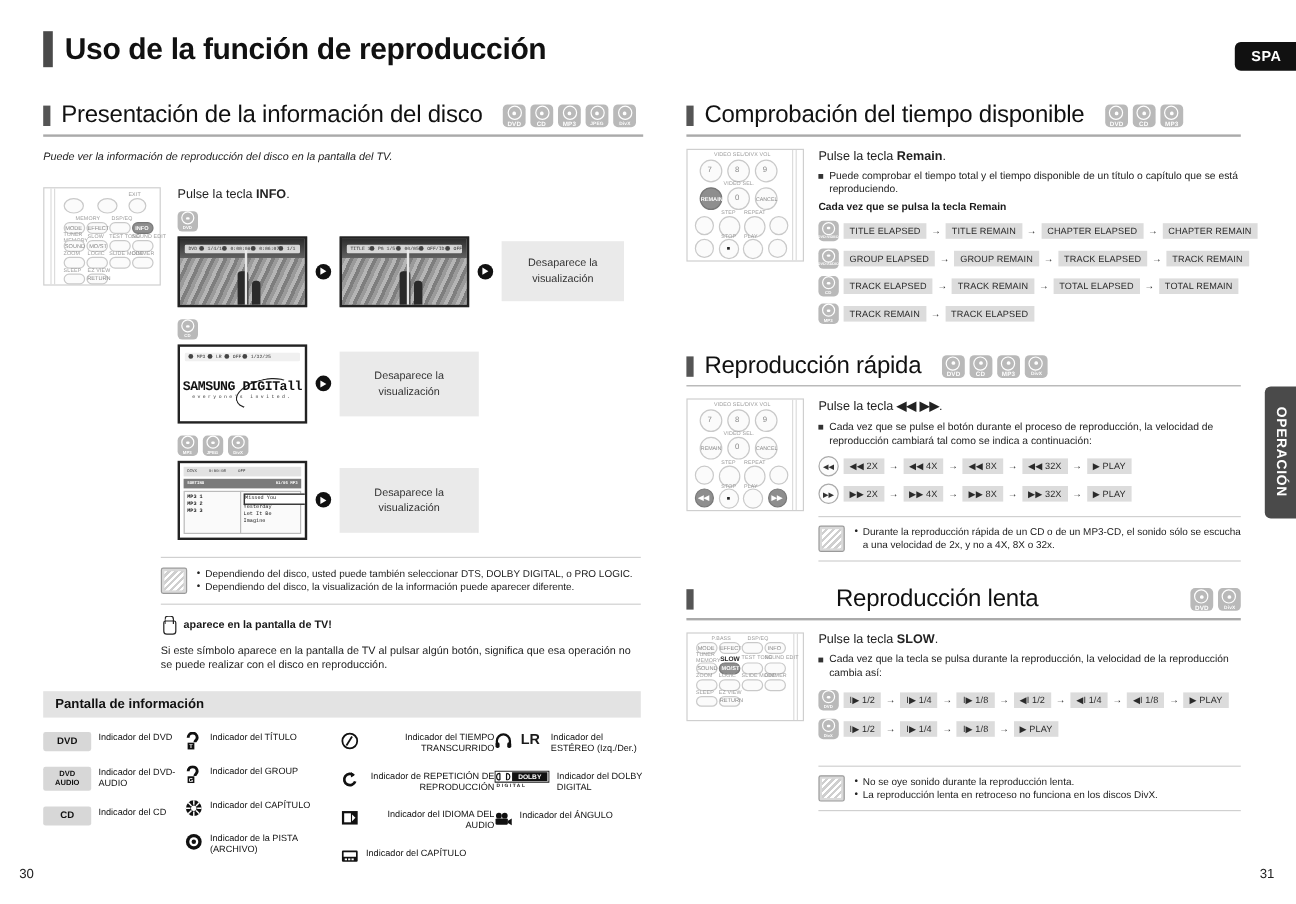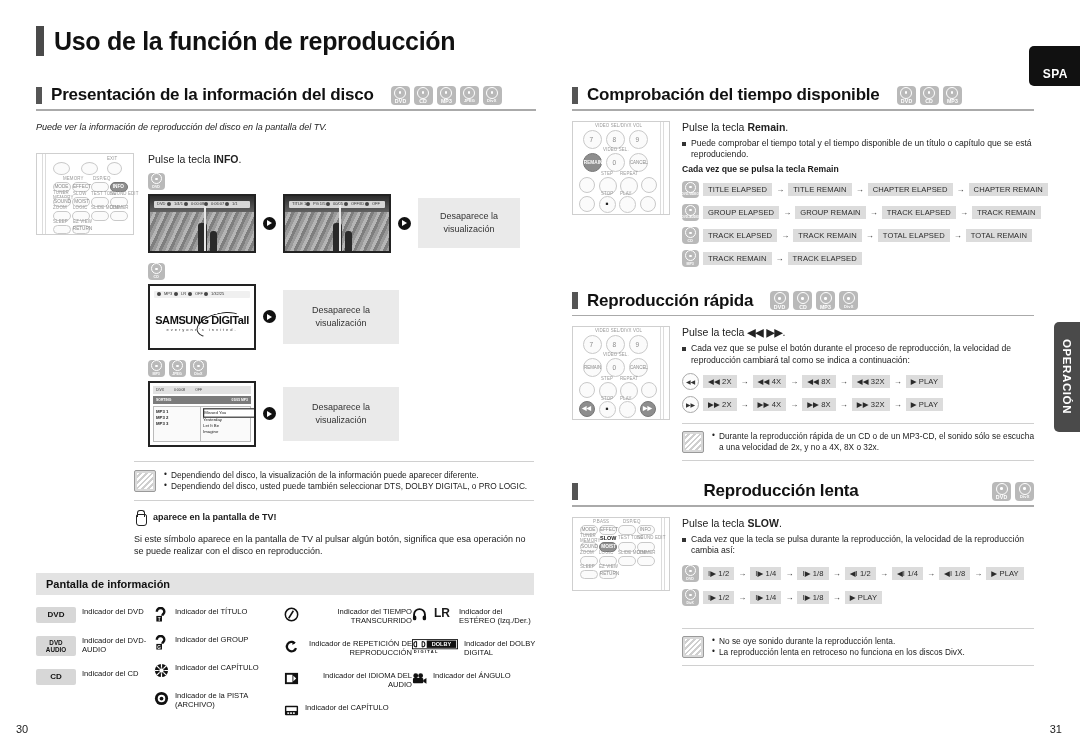--- a/index.html
+++ b/index.html
@@ -9,32 +9,32 @@
   
   .bar{display:inline-block;width:7px;background:#555;vertical-align:middle;}
   .hr-d{height:1px;background:#d0d0d0;width:100%;}
 
   
   #main-title{position:absolute;left:36px;top:26px;display:flex;align-items:center;gap:10px;}
   #main-title .bar{height:30px;width:8px;background:#4a4a4a;}
   #main-title h1{font-size:25px;font-weight:bold;margin:0;letter-spacing:-.3px;color:#111;}
 
   
-  #spa{position:absolute;right:0;top:46px;background:#111;color:#fff;font-size:12px;font-weight:bold;
-       padding:21px 12px 5px 14px;border-radius:5px 0 0 5px;letter-spacing:.5px;}
+  #spa{position:absolute;right:0;top:35px;background:#111;color:#fff;font-size:12px;font-weight:bold;
+       padding:5px 12px 5px 14px;border-radius:5px 0 0 5px;letter-spacing:.5px;}
 
   
   #side-tab{position:absolute;right:0;top:322px;width:26px;height:110px;background:#4a4a4a;color:#fff;
        border-radius:5px 0 0 5px;display:flex;align-items:center;justify-content:center;}
   #side-tab span{writing-mode:vertical-rl;font-size:11.5px;font-weight:bold;letter-spacing:.6px;}
 
   
   .sec{display:flex;align-items:center;gap:9px;}
   .sec .bar{height:17px;width:6px;background:#555;}
-  .sec h2{margin:0;font-size:17px;font-weight:bold;letter-spacing:-.2px;color:#111;}
+  .sec h2{margin:0;font-size:20px;font-weight:normal;letter-spacing:-.2px;color:#111;}
   .sec-rule{height:1.5px;background:#aaa;margin-top:4px;}
 
   
   .chips{display:flex;gap:4px;align-items:center;}
   .chip{width:19px;height:19px;border-radius:4px;background:#b9b9b9;display:flex;flex-direction:column;
         align-items:center;justify-content:center;color:#fff;position:relative;}
   .chip .disc{width:10px;height:10px;border-radius:50%;border:1.4px solid #fff;display:flex;
         align-items:center;justify-content:center;margin-top:1px;}
   .chip .disc i{display:block;width:2.6px;height:2.6px;border-radius:50%;background:#fff;}
   .chip b{font-size:4.2px;line-height:5px;font-weight:bold;letter-spacing:.1px;margin-top:.5px;
@@ -63,21 +63,21 @@
   .rbtn{position:absolute;border:1px solid #c9c9c9;border-radius:8px;background:#fbfbfb;}
   .rbtn.circle{border-radius:50%;}
   .rbtn.hl{background:#8e8e8e;border-color:#777;}
   .rlabel{position:absolute;font-size:3.4px;color:#9a9a9a;letter-spacing:.1px;white-space:nowrap;transform:scale(1.3);transform-origin:left center;}
   .rtxt{position:absolute;font-size:3.6px;color:#8a8a8a;white-space:nowrap;transform:scale(1.3);transform-origin:center;}
   .rtxt.on{color:#fff;font-weight:bold;}
   .rtxt.dark{color:#222;font-weight:bold;}
   .rail{position:absolute;top:0;bottom:0;width:1px;background:#dcdcdc;}
 
   
-  .tv{border:2.5px solid #222;border-radius:0;overflow:hidden;position:relative;background:#8d8d8d;}
+  .tv{border:2.5px solid #222;border-radius:0;overflow:hidden;position:relative;background:#8d8d8d;font-family:Liberation Mono, monospace;}
   .tv .sky{position:absolute;left:0;right:0;top:0;height:38%;background:linear-gradient(#2d2d2d,#6e6e6e);}
   .tv .gnd{position:absolute;left:0;right:0;bottom:0;top:30%;
       background:repeating-linear-gradient(115deg,#9a9a9a 0 3px,#b5b5b5 3px 6px,#7e7e7e 6px 9px);}
   .tv .cact{position:absolute;bottom:0;background:#2a2a2a;border-radius:3px 3px 0 0;}
   .tv .pole{position:absolute;background:#e7e7e7;}
   .tv .osd{position:absolute;left:4px;right:4px;top:5px;height:7px;background:rgba(235,235,235,.88);
       border-radius:1px;display:flex;align-items:center;gap:3px;padding:0 3px;}
   .tv .osd span{font-size:3.2px;color:#333;transform:scale(1.25);transform-origin:left center;white-space:nowrap;}
   .tv .osd i{width:4px;height:4px;border-radius:50%;background:#444;display:inline-block;flex:0 0 auto;}
 
@@ -395,22 +395,22 @@
             <div><span>Desaparece la</span><br><span>visualización</span></div>
           </div>
         </div>
       </div>
     </div>
 
     <div class="hr-d" style="margin-top:14px;margin-left:98px;width:400px;"></div>
     <div class="note" style="margin-top:8px;margin-left:98px;">
       <div class="pencil"></div>
       <ul>
+        <li>Dependiendo del disco, usted puede también seleccionar DTS, DOLBY DIGITAL, o PRO LOGIC.</li>
         <li>Dependiendo del disco, la visualización de la información puede aparecer diferente.</li>
-        <li>Dependiendo del disco, usted puede también seleccionar DTS, DOLBY DIGITAL, o PRO LOGIC.</li>
       </ul>
     </div>
     <div class="hr-d" style="margin-top:8px;margin-left:98px;width:400px;"></div>
 
     <div class="handline" style="margin-top:9px;margin-left:98px;">
       <div class="hand"></div>
       <div style="font-size:9px;font-weight:bold;">aparece en la pantalla de TV!</div>
     </div>
     <div class="p" style="margin-top:8px;margin-left:98px;width:400px;font-size:9px;line-height:12px;">Si este símbolo aparece en la pantalla de TV al pulsar algún botón, significa que esa operación no se puede realizar con el disco en reproducción.</div>
 

